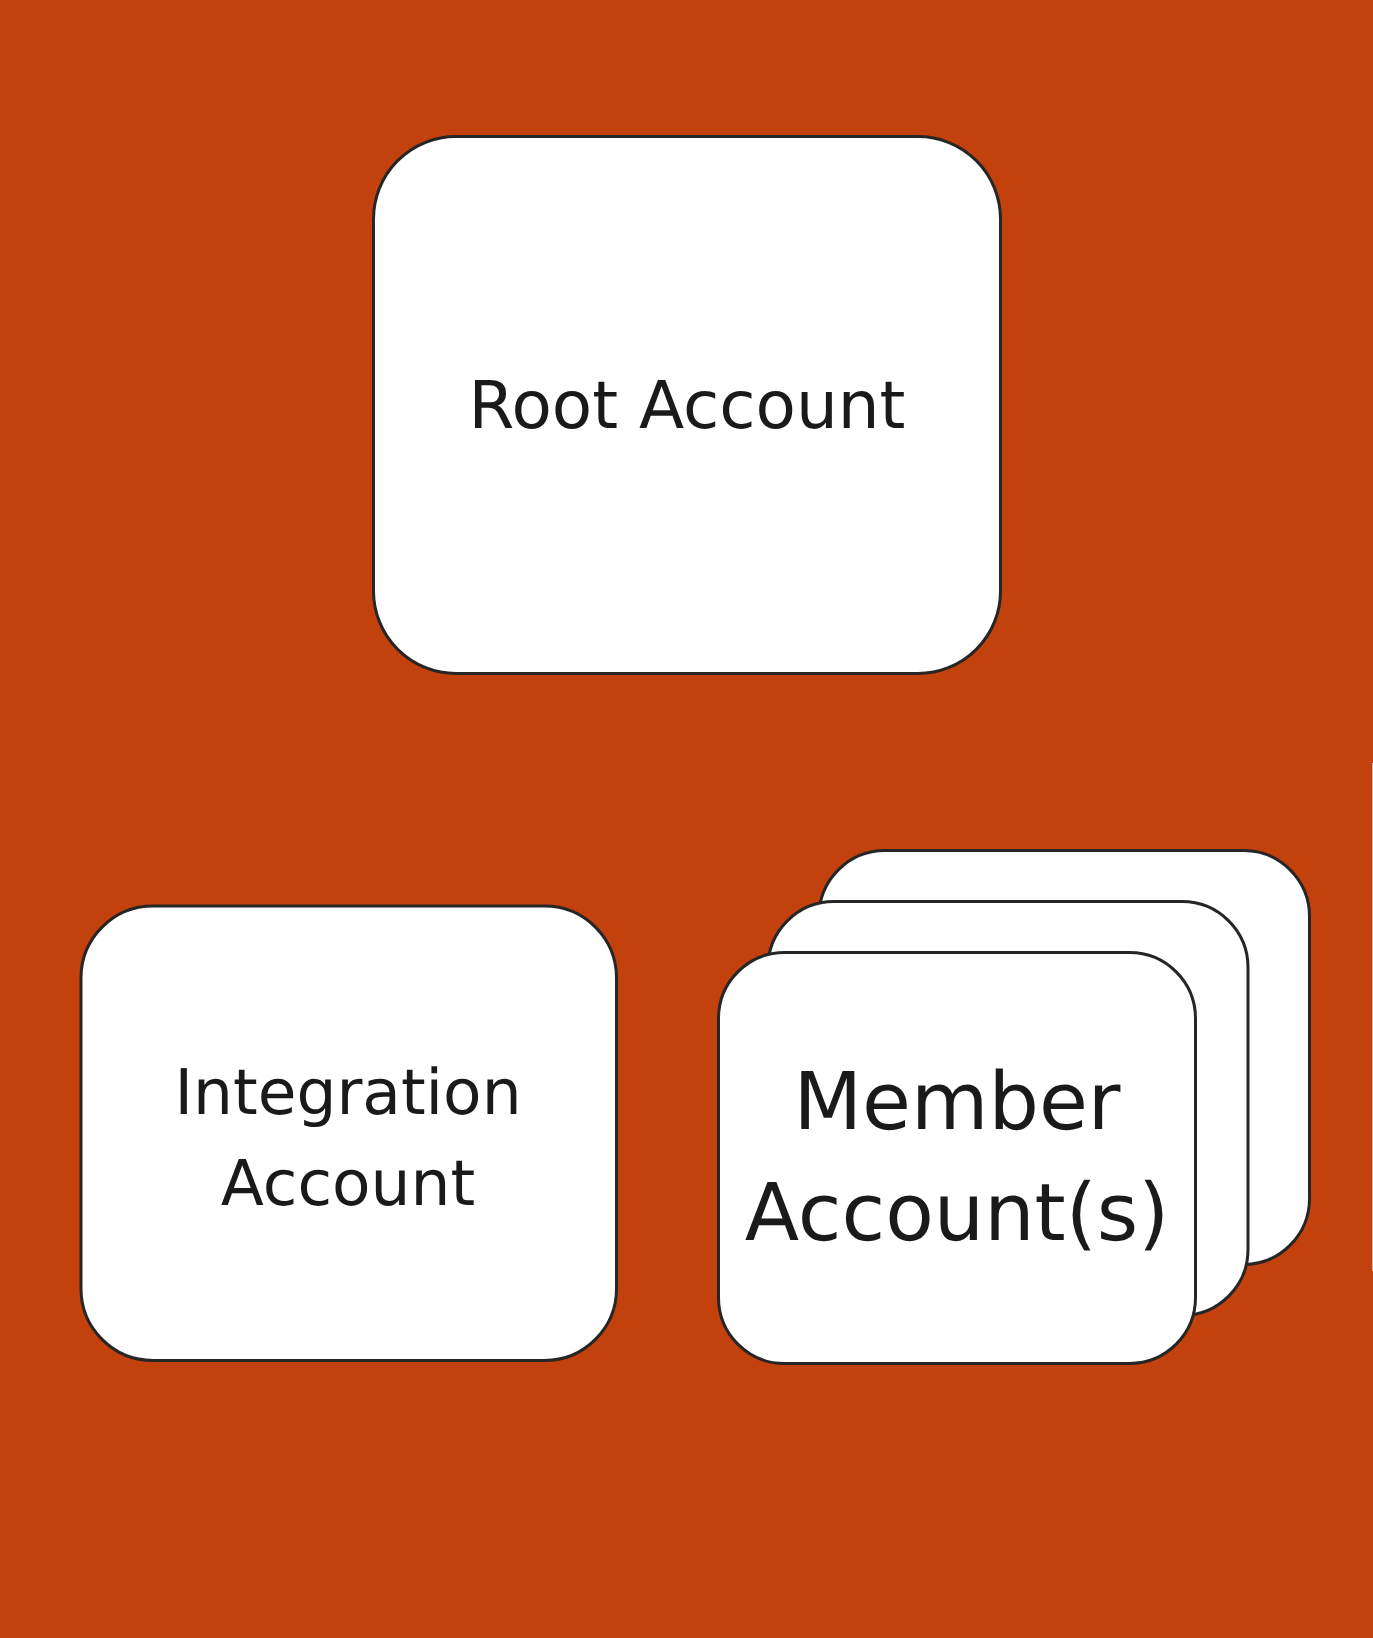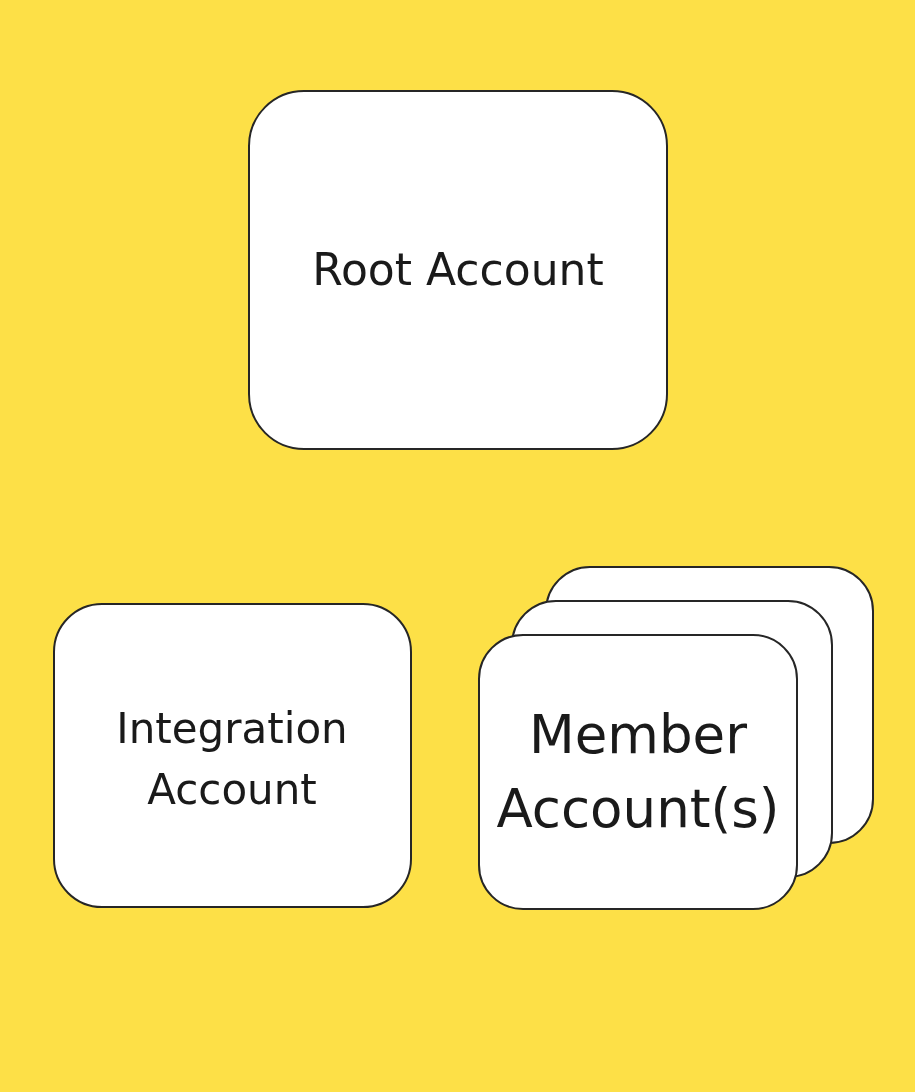--- a/index.html
+++ b/index.html
@@ -10,21 +10,21 @@
   body {
     width: 915px;
     height: 1092px;
     overflow: hidden;
     font-family: "DejaVu Sans", "Liberation Sans", sans-serif;
   }
   #diagram-canvas {
     position: relative;
     width: 915px;
     height: 1092px;
-    background: #fde047;
+    background: #c2410c;
   }
   svg.diagram-svg {
     position: absolute;
     top: 0;
     left: 0;
     width: 915px;
     height: 1092px;
     display: block;
   }
   .node-shape {

